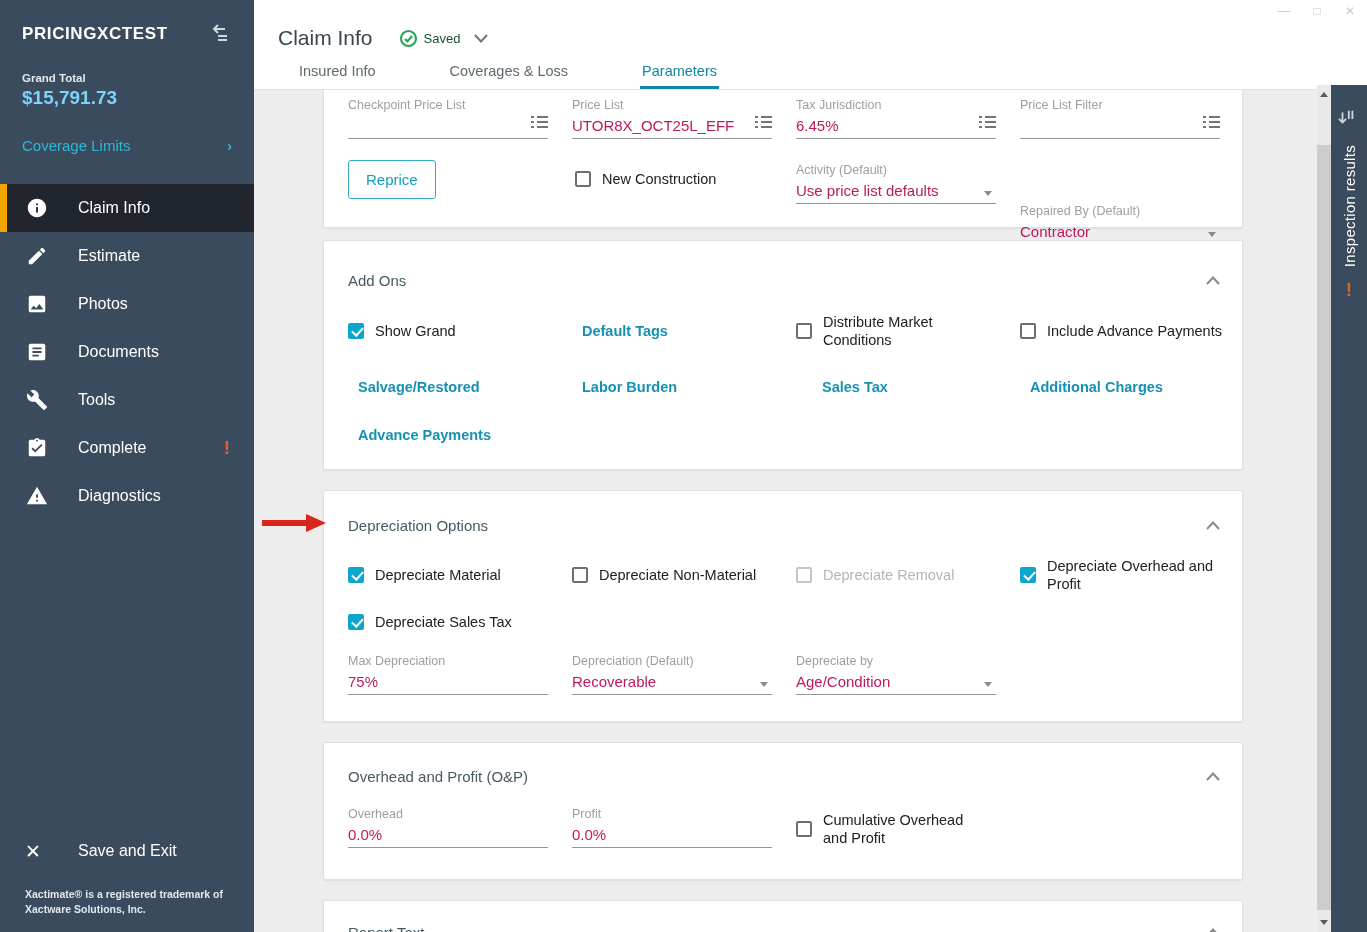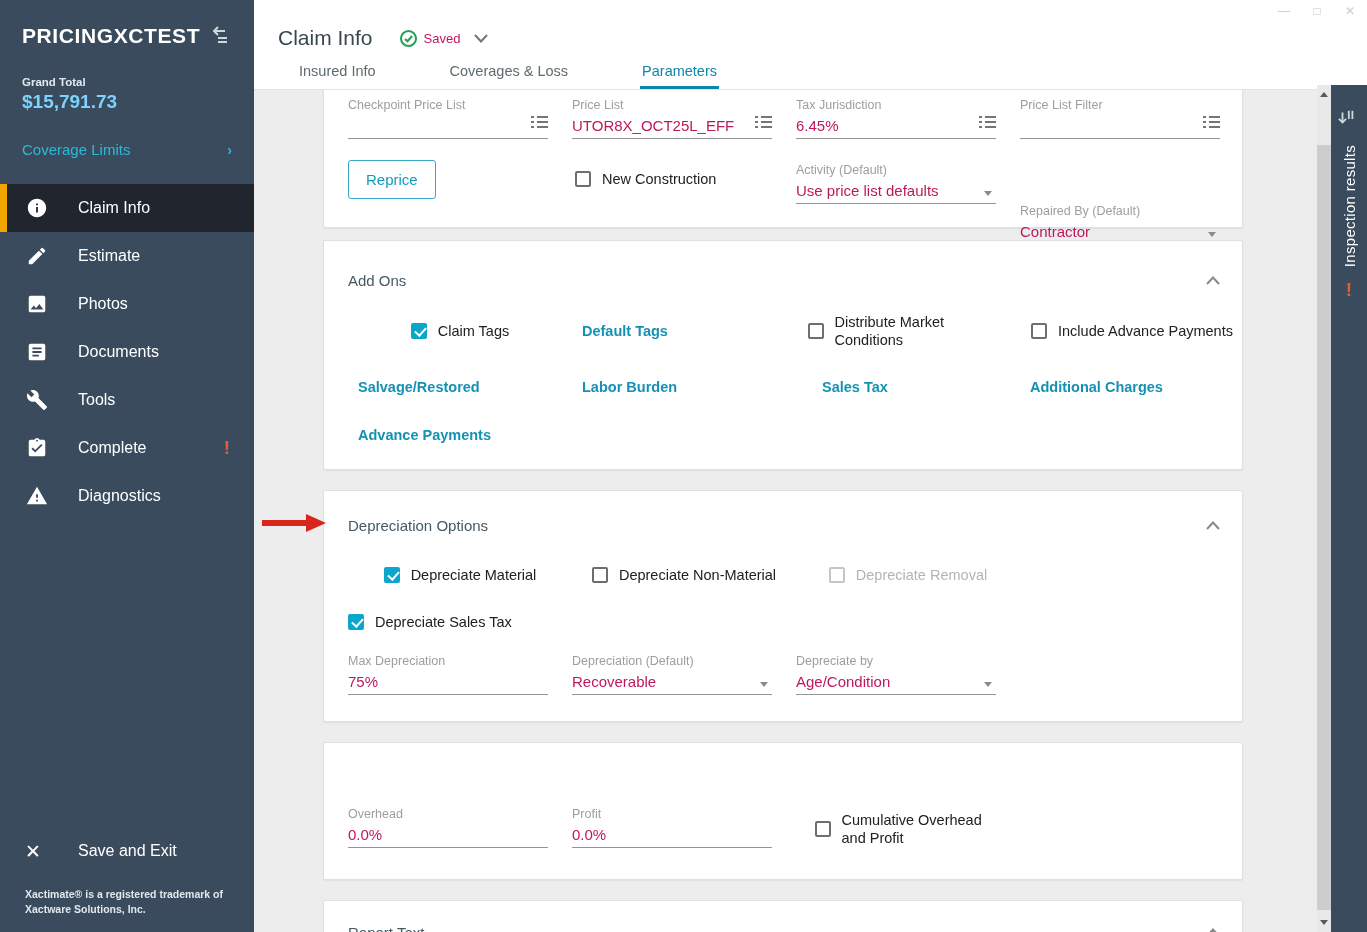--- a/index.html
+++ b/index.html
@@ -5,21 +5,21 @@
   * { margin:0; padding:0; box-sizing:border-box; }
   html,body { width:1367px; height:932px; overflow:hidden; background:#fff;
               font-family:"Liberation Sans", sans-serif; }
   .app { position:relative; width:1367px; height:932px; }
 
   
   .sidebar { position:absolute; left:0; top:0; width:254px; height:932px;
              background:#3a4b5d; color:#fff; z-index:5; }
   .sb-top { position:relative; padding:24px 22px 0 22px; }
   .project-row { display:flex; justify-content:space-between; align-items:center; }
-  .project-name { font-size:21px; font-weight:bold; letter-spacing:.6px; color:#fff; }
+  .project-name { font-size:17px; font-weight:bold; letter-spacing:.6px; color:#fff; }
   .collapse-icon svg { display:block; }
   .gt-label { margin-top:28px; font-size:11.5px; color:#e2e8ee; font-weight:bold; }
   .gt-value { margin-top:3px; font-size:19px; font-weight:bold; color:#7dd3fc; }
   .side-link { display:flex; justify-content:space-between; align-items:center;
                margin-top:28px; font-size:15px; color:#2eb8d9; cursor:pointer; }
   .side-link .chev { color:#2eb8d9; font-size:14px; font-weight:bold; }
   .sb-nav { position:absolute; top:184px; left:0; right:0; }
   .nav-item { position:relative; display:flex; align-items:center; height:48px;
               padding-left:25px; cursor:pointer; }
   .nav-item.active { background:#21262e; }
@@ -39,21 +39,21 @@
   
   .main { position:absolute; left:254px; top:0; width:1113px; height:932px; background:#fff; }
   .titlebar-controls { position:absolute; top:4px; right:10px; display:flex; gap:19px;
                color:#c3cbd4; font-size:12px; z-index:20; }
   .titlebar-controls span { cursor:pointer; width:14px; text-align:center; }
   .main-header { position:absolute; left:0; top:0; right:0; height:90px; background:#fff;
                border-bottom:1px solid #e2e2e2; }
   .title-row { display:flex; align-items:center; padding:26px 0 0 24px; }
   .page-title { font-size:21px; color:#37474f; }
   .saved-group { display:flex; align-items:center; margin-left:26px; cursor:pointer; }
-  .saved-text { margin-left:6px; font-size:13px; color:#be185d; }
+  .saved-text { margin-left:6px; font-size:13px; color:#14532d; }
   .saved-caret { margin-left:14px; }
   .tabs { position:absolute; left:43px; bottom:0; display:flex;gap:34px; }
   .tab { font-size:14.5px; color:#5f6a6e; padding:0 2px 10px 2px; margin-right:36px; cursor:pointer; }
   .tab.active { color:#0f86a8; border-bottom:3px solid #0f86a8; padding-bottom:7px; }
 
   .content { position:absolute; left:0; top:90px; width:1063px; bottom:0;
              background:#ededed; overflow:hidden; }
   .card { position:absolute; left:69px; width:920px; background:#fff;
           border:1px solid #e0e0e0; border-radius:2px;
           box-shadow:0 1px 2px rgba(0,0,0,.06); }
@@ -75,21 +75,21 @@
   .field { width:200px; position:relative; }
   .f-label { font-size:12.5px; color:#9e9e9e; height:16px; }
   .f-control { position:relative; height:25px; border-bottom:1px solid #949494;
                display:flex; align-items:flex-end; cursor:text; }
   .f-value { font-size:15px; color:#be185d; padding-bottom:4px; white-space:nowrap; }
   .list-icon { position:absolute; right:0; bottom:5px; cursor:pointer; }
   .dd-caret { position:absolute; right:4px; bottom:7px; width:0; height:0;
               border-left:4px solid transparent; border-right:4px solid transparent;
               border-top:5px solid #8a8a8a; }
 
-  .check { display:flex; align-items:center; cursor:pointer;justify-content:center; }
+  .check { display:flex; align-items:center; cursor:pointer; }
   .cb { position:relative; flex:none; width:16px; height:16px; border:2px solid #6e6e6e;
         border-radius:2px; background:#fff; }
   .cb.checked { background:#0ba6cb; border-color:#0ba6cb; }
   .cb.checked::after { content:''; position:absolute; left:4px; top:0px; width:5px;
         height:9px; border:solid #fff; border-width:0 2px 2px 0; transform:rotate(42deg); }
   .cb.disabled { border-color:#c5c5c5; }
   .cb-label { margin-left:11px; font-size:14.5px; color:#212121; line-height:1.25; }
   .check.disabled .cb-label { color:#b4b4b4; }
 
   .link { font-size:14.5px; font-weight:bold; color:#1591b4; cursor:pointer; }
@@ -351,21 +351,21 @@
           <span class="chevron-up">
             <svg width="14" height="9" viewBox="0 0 14 9" fill="none" stroke="#8a8a8a" stroke-width="2">
                 <polyline points="1,8 7,1.5 13,8"></polyline>
               </svg>
           </span>
         </div>
         <div class="abs row" style="left:24px; top:66px; align-items:center; min-height:48px;">
           <div class="col">
             <label class="check">
               <span class="cb checked"></span>
-              <span class="cb-label">Claim Tags</span>
+              <span class="cb-label">Show Grand</span>
             </label>
           </div>
           <div class="col" style="padding-left:10px;">
             <span class="link">Default Tags</span>
           </div>
           <div class="col">
             <label class="check" style="width:200px;">
               <span class="cb"></span>
               <span class="cb-label" style="width:150px;">Distribute Market Conditions</span>
             </label>
@@ -409,20 +409,26 @@
               <span class="cb"></span>
               <span class="cb-label" style="white-space:nowrap;">Depreciate Non-Material</span>
             </label>
           </div>
           <div class="col">
             <label class="check disabled">
               <span class="cb disabled"></span>
               <span class="cb-label">Depreciate Removal</span>
             </label>
           </div>
+          <div class="col">
+            <label class="check">
+              <span class="cb checked"></span>
+              <span class="cb-label" style="width:170px;">Depreciate Overhead and Profit</span>
+            </label>
+          </div>
         </div>
         <div class="abs" style="left:24px; top:122px;">
           <label class="check">
             <span class="cb checked"></span>
             <span class="cb-label">Depreciate Sales Tax</span>
           </label>
         </div>
         <div class="abs row" style="left:24px; top:163px;">
           <div class="col">
               <div class="field">
@@ -447,20 +453,28 @@
             <div class="f-control">
               <span class="f-value">Age/Condition</span>
               <span class="dd-caret"></span>
             </div>
           </div>
             </div>
         </div>
       </section>
 
       <section class="card" id="card-op">
+        <div class="card-head" style="top:24px;">
+          <span class="card-title">Overhead and Profit (O&amp;P)</span>
+          <span class="chevron-up">
+            <svg width="14" height="9" viewBox="0 0 14 9" fill="none" stroke="#8a8a8a" stroke-width="2">
+                <polyline points="1,8 7,1.5 13,8"></polyline>
+              </svg>
+          </span>
+        </div>
         <div class="abs row" style="left:24px; top:64px;">
           <div class="col">
               <div class="field">
             <div class="f-label">Overhead</div>
             <div class="f-control">
               <span class="f-value">0.0%</span>
             </div>
           </div>
             </div>
           <div class="col">

